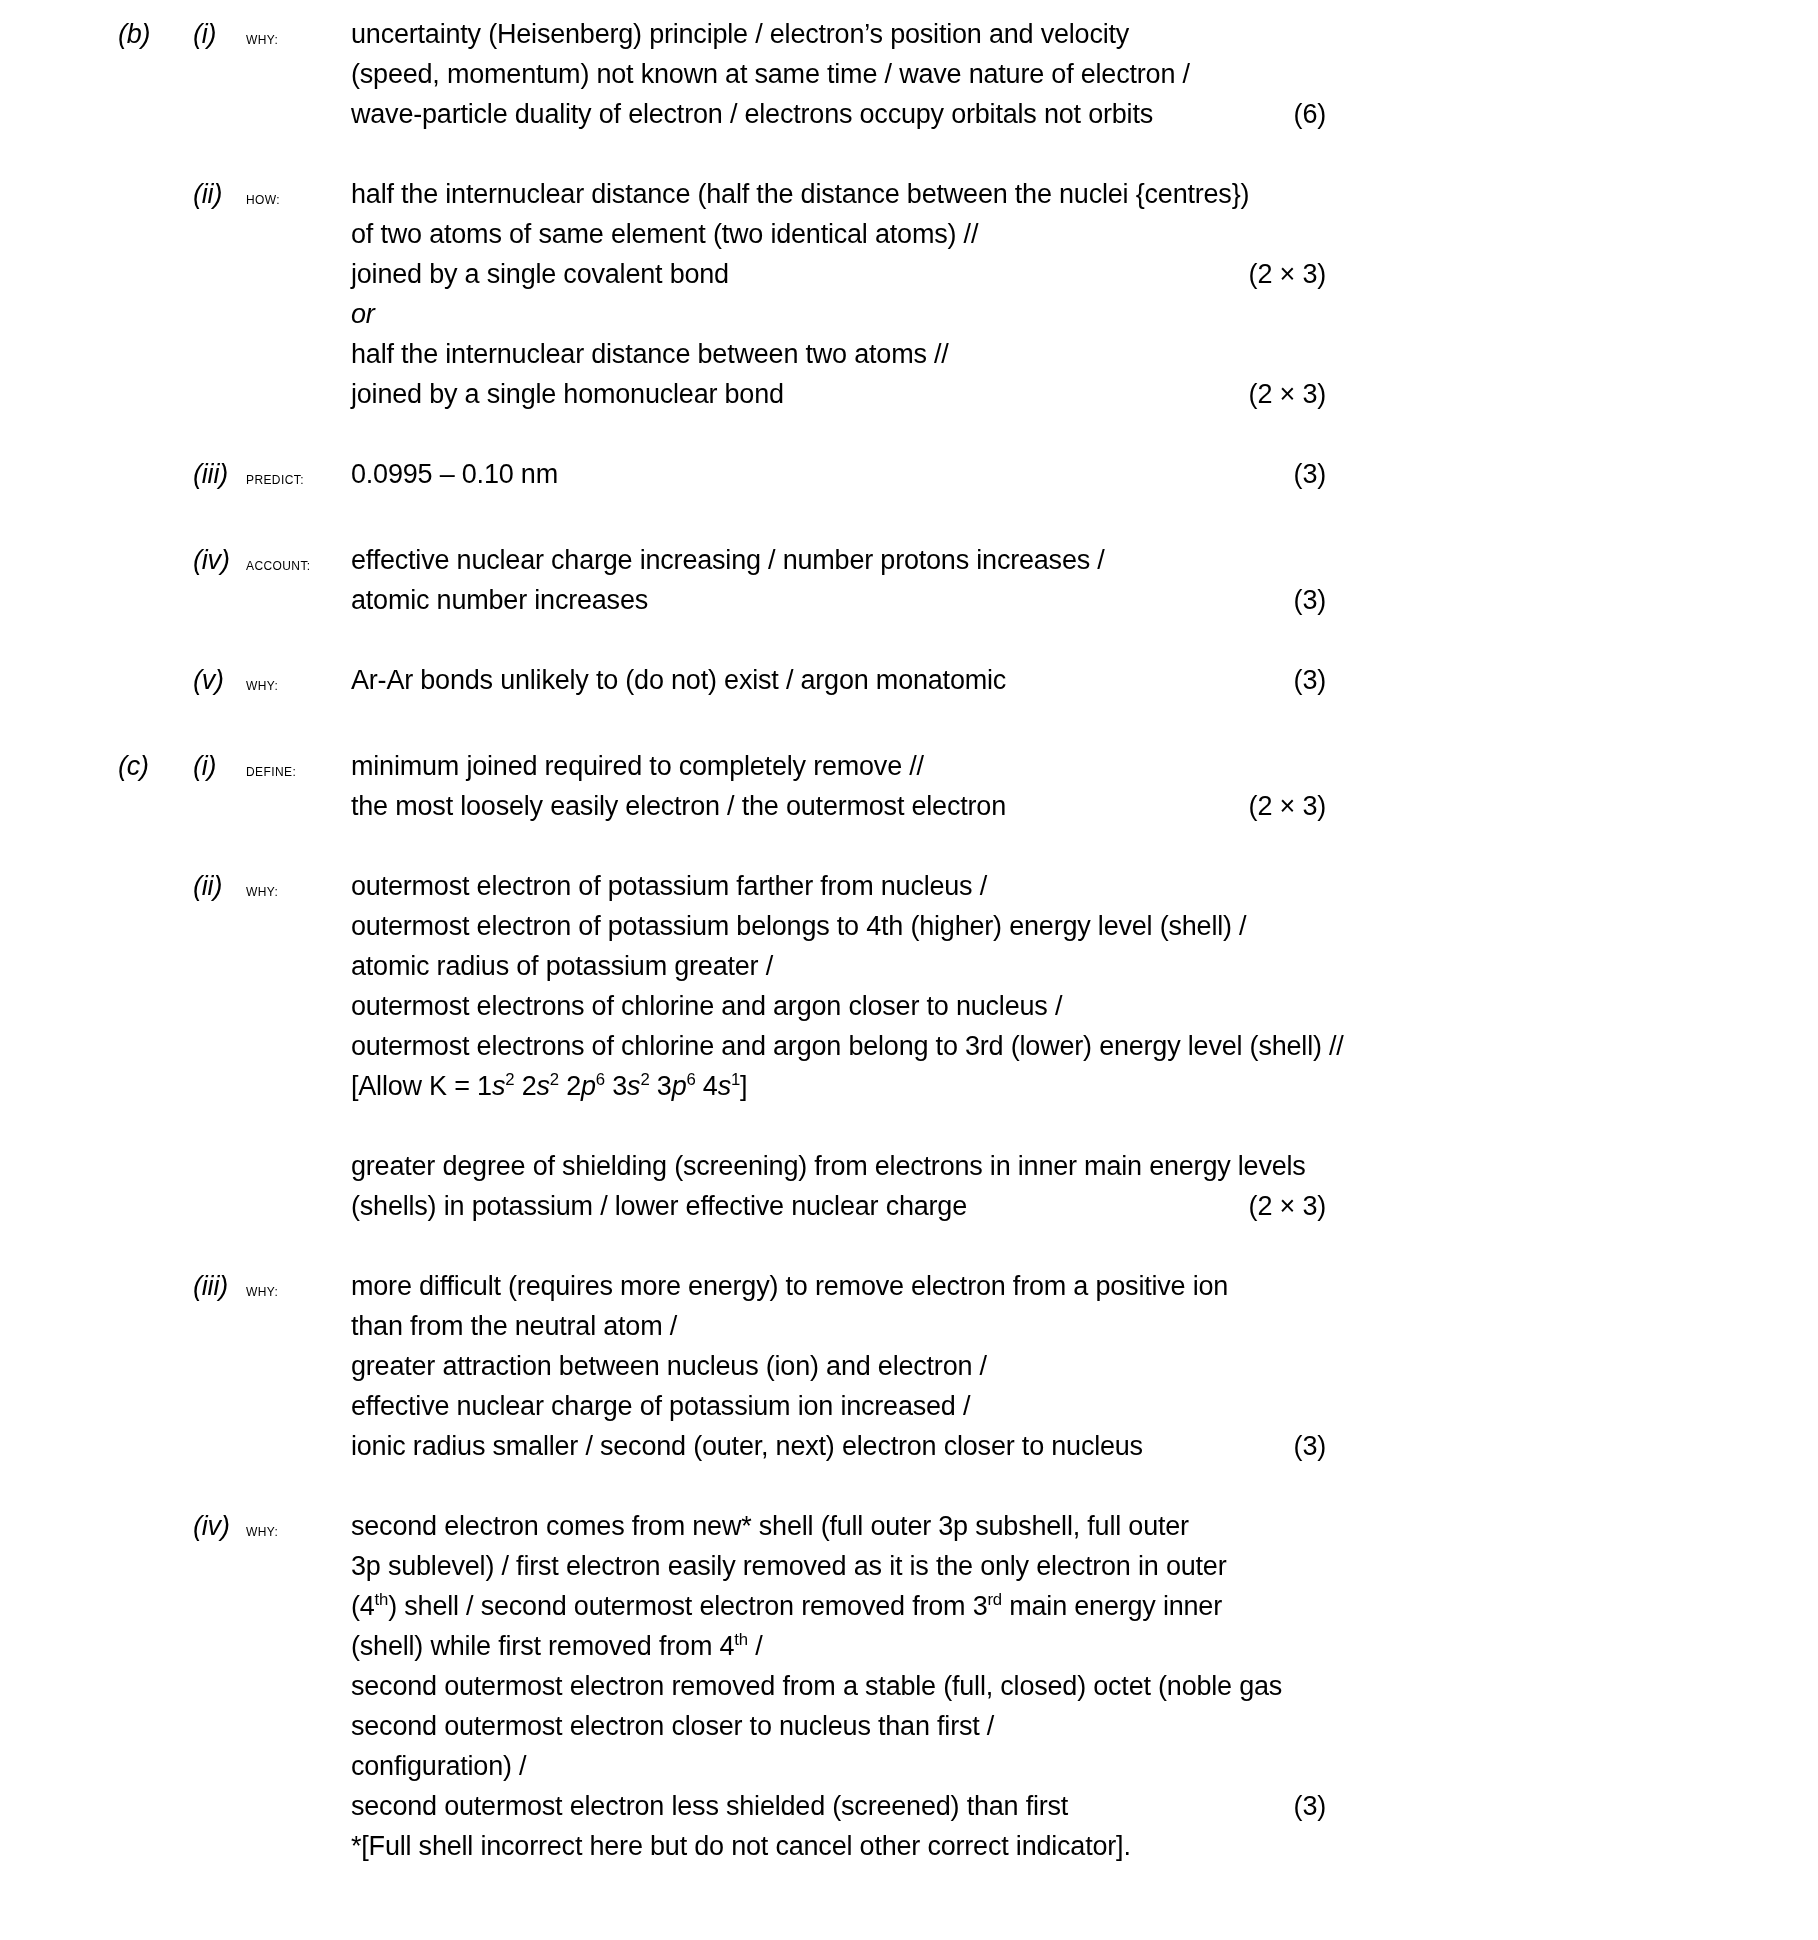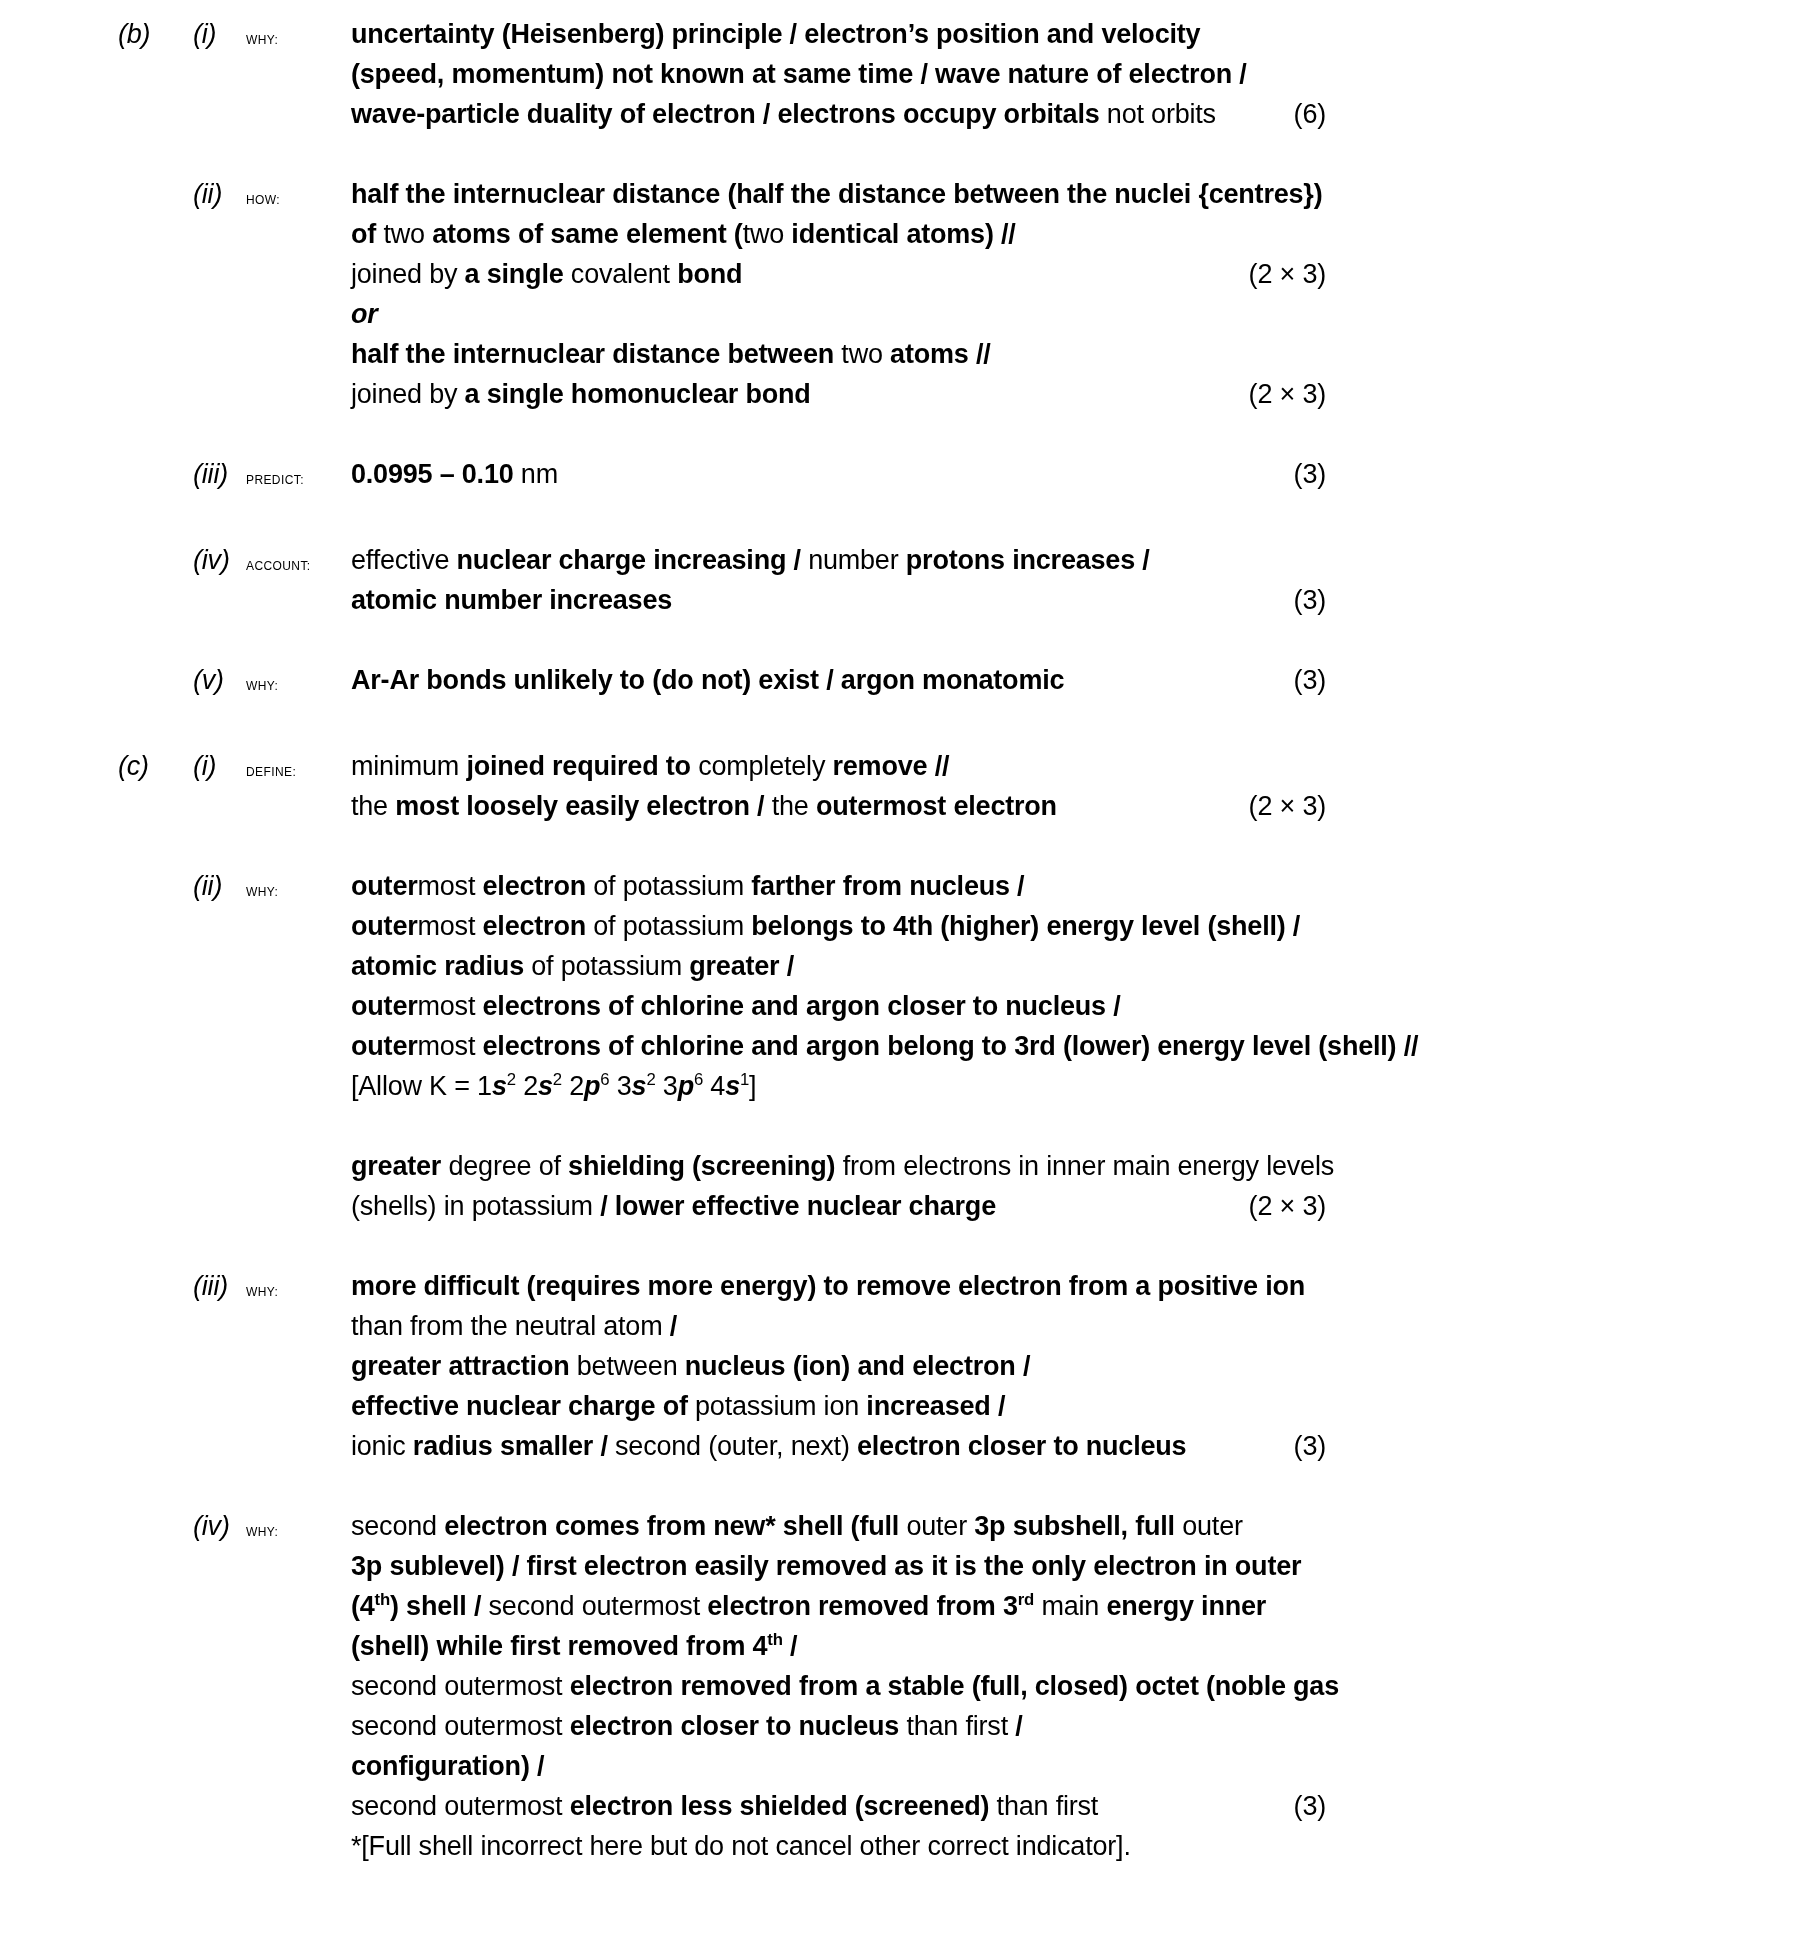--- a/index.html
+++ b/index.html
@@ -6,22 +6,22 @@
   body{width:1818px;height:1940px;font-family:"Liberation Sans",sans-serif;overflow:hidden;}
   .sheet{box-sizing:border-box;padding:14px 0 0 118px;}
   .block{display:flex;align-items:flex-start;margin-bottom:40px;font-size:27px;line-height:40px;letter-spacing:-0.2px;}
   .part{width:75px;flex:0 0 auto;font-style:italic;}
   .sub{width:53px;flex:0 0 auto;font-style:italic;}
   .kw{width:105px;flex:0 0 auto;font-size:12px;letter-spacing:0.4px;padding-top:6px;white-space:nowrap;}
   .content{width:975px;flex:0 0 auto;position:relative;}
   .line{position:relative;min-height:40px;white-space:nowrap;}
   .t{display:inline;}
   .m{position:absolute;right:0;top:0;}
-  strong{font-weight:bold;}
-  em{font-style:italic;font-weight:bold;}
+  strong{font-weight:normal;}
+  em{font-style:italic;}
   sup{font-size:0.62em;vertical-align:super;line-height:0;}
 </style>
 </head>
 <body>
 
 <div class="sheet">
     <div class="block">
     <div class="part">(b)</div>
     <div class="sub">(i)</div>
     <div class="kw">WHY:</div>

